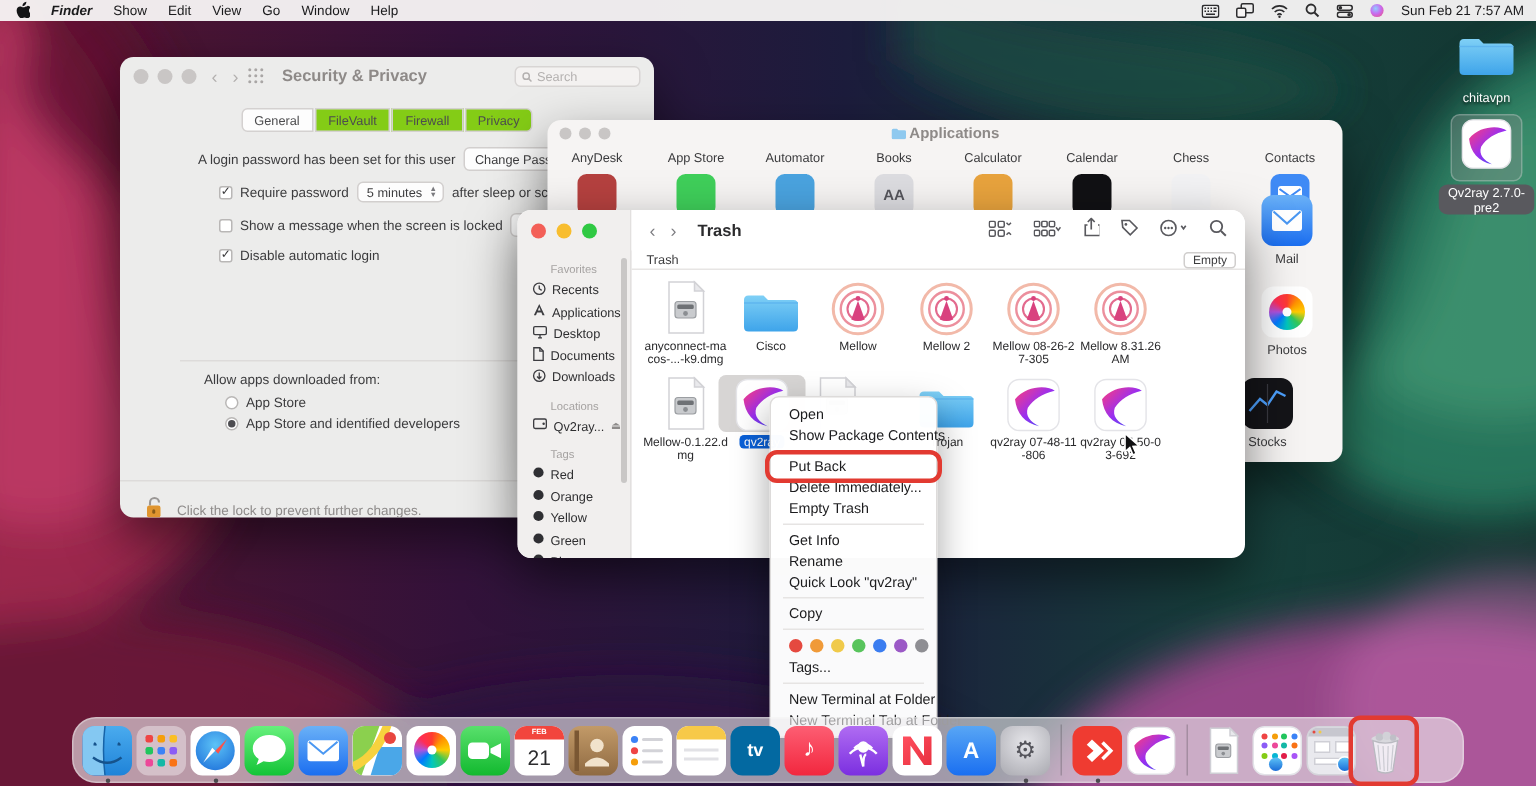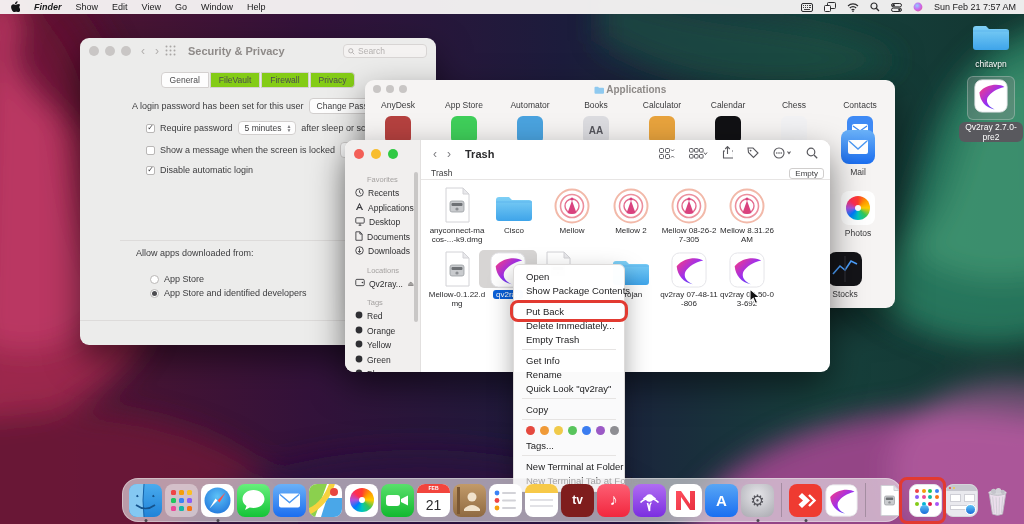--- a/index.html
+++ b/index.html
@@ -99,21 +99,21 @@
   
   .red-box { position:absolute; border:3.5px solid #e23a31; border-radius:8px; z-index:20; pointer-events:none; }
 
   
   .desk-icon { position:absolute; width:64px; text-align:center; z-index:1; }
   .desk-icon .dlabel { font-size:8.5px; color:#fff; text-shadow:0 1px 2px rgba(0,0,0,.8); margin-top:2px; }
   .desk-icon .dlabel.sel { display:inline-block; background:#59595e; border-radius:6px; padding:0 5px; text-shadow:none; }
   .desk-sel-tile { background:rgba(140,140,140,.35); border:1px solid rgba(255,255,255,.25); border-radius:6px; padding:2px 6px; display:inline-block; }
 
   
-  #dock { position:absolute; left:50%; transform:translateX(-50%); bottom:2px; height:44px; width:780px;
+  #dock { position:absolute; left:50%; transform:translateX(-50%); bottom:2px; height:44px; width:928px;
     background:rgba(238,236,238,.62); border:1px solid rgba(255,255,255,.35); border-radius:16px;
     display:flex; align-items:center; padding:0 6px; gap:3px; z-index:15; }
   .dock-item { width:33px; height:33px; position:relative; flex:none; }
   .dock-item .tile { position:absolute; inset:0; border-radius:8px; overflow:hidden; }
   .dock-sep { width:1px; height:34px; background:rgba(60,60,66,.28); margin:0 4px; flex:none; }
   .run-dot { position:absolute; left:50%; transform:translateX(-50%); bottom:-5px; width:3px; height:3px; border-radius:50%; background:#4a4a4e; }
   .glyph { position:absolute; inset:0; display:flex; align-items:center; justify-content:center; color:#fff; font-weight:bold; }
 
   #cursor { position:absolute; left:749px; top:288px; z-index:40; }
 </style>
@@ -293,35 +293,43 @@
       <span>Show a message when the screen is locked</span>
       <span class="btn disabled">Set Lock Message...</span>
     </div>
     <div class="sec-row indent">
       <span class="checkbox">✓</span>
       <span>Disable automatic login</span>
     </div>
   </div>
   <div id="security-div1"></div>
   <div id="allow-block">
-    <div class="sec-row" style="margin-bottom:16px">
+    <div class="sec-row" style="margin-bottom:5px">
         <span>Allow apps downloaded from:</span>
       </div>
     <div id="allow-radios">
         <div class="sec-row indent" style="margin-bottom: 4px;">
           <span class="radio"></span>
           <span>App Store</span>
         </div>
         <div class="sec-row indent" style="margin-bottom: 4px;">
           <span class="radio on"></span>
           <span>App Store and identified developers</span>
         </div>
       </div>
   </div>
   <div id="security-div2"></div>
+  <div id="lock-row">
+    <span><svg width="14" height="17" viewBox="0 0 14 17">
+          <path d="M4,7 V5 a3,3 0 0 1 6,0" fill="none" stroke="#9a9795" stroke-width="1.4"></path>
+          <rect x="2" y="7" width="9" height="8" rx="1.5" fill="#e0952f"></rect>
+          <rect x="5.5" y="9.5" width="2" height="3" rx="1" fill="#8a5c18"></rect>
+        </svg></span>
+    <span>Click the lock to prevent further changes.</span>
+  </div>
 </div>
 
 <div id="apps-window" class="window">
   <div id="apps-titlebar">
     <span class="tl-dot"></span>
     <span class="tl-dot"></span>
     <span class="tl-dot"></span>
     <span id="apps-title">
       <svg width="10" height="8" viewBox="0 0 20 15" style="vertical-align:-1px">
           <path d="M1,3 q0,-2 2,-2 h5 l2,2 h8 q2,0 2,2 v8 q0,2 -2,2 h-15 q-2,0 -2,-2 z" fill="#8fc9ef"></path>
@@ -807,21 +815,21 @@
         </svg></div>
     </div>
     <div class="dock-item">
       <div class="tile" style="background:#fff">
         <div style="position:absolute;top:0;left:0;right:0;height:9px;background:#f7c948"></div>
         <div style="position:absolute;left:5px;right:5px;top:15px;height:2px;background:#e2e2e6"></div>
         <div style="position:absolute;left:5px;right:5px;top:21px;height:2px;background:#e2e2e6"></div>
       </div>
     </div>
     <div class="dock-item">
-      <div class="tile" style="background:#7f1d1d">
+      <div class="tile" style="background:#0369a1">
         <span class="glyph" style="font-size:12px">tv</span>
       </div>
     </div>
     <div class="dock-item">
       <div class="tile" style="background:linear-gradient(#fd5e73,#f2273e)">
         <span class="glyph" style="font-size:16px">♪</span>
       </div>
     </div>
     <div class="dock-item">
       <div class="tile" style="background:linear-gradient(#b06cf2,#7b2fe0)"><svg width="33" height="33" viewBox="0 0 33 33">

